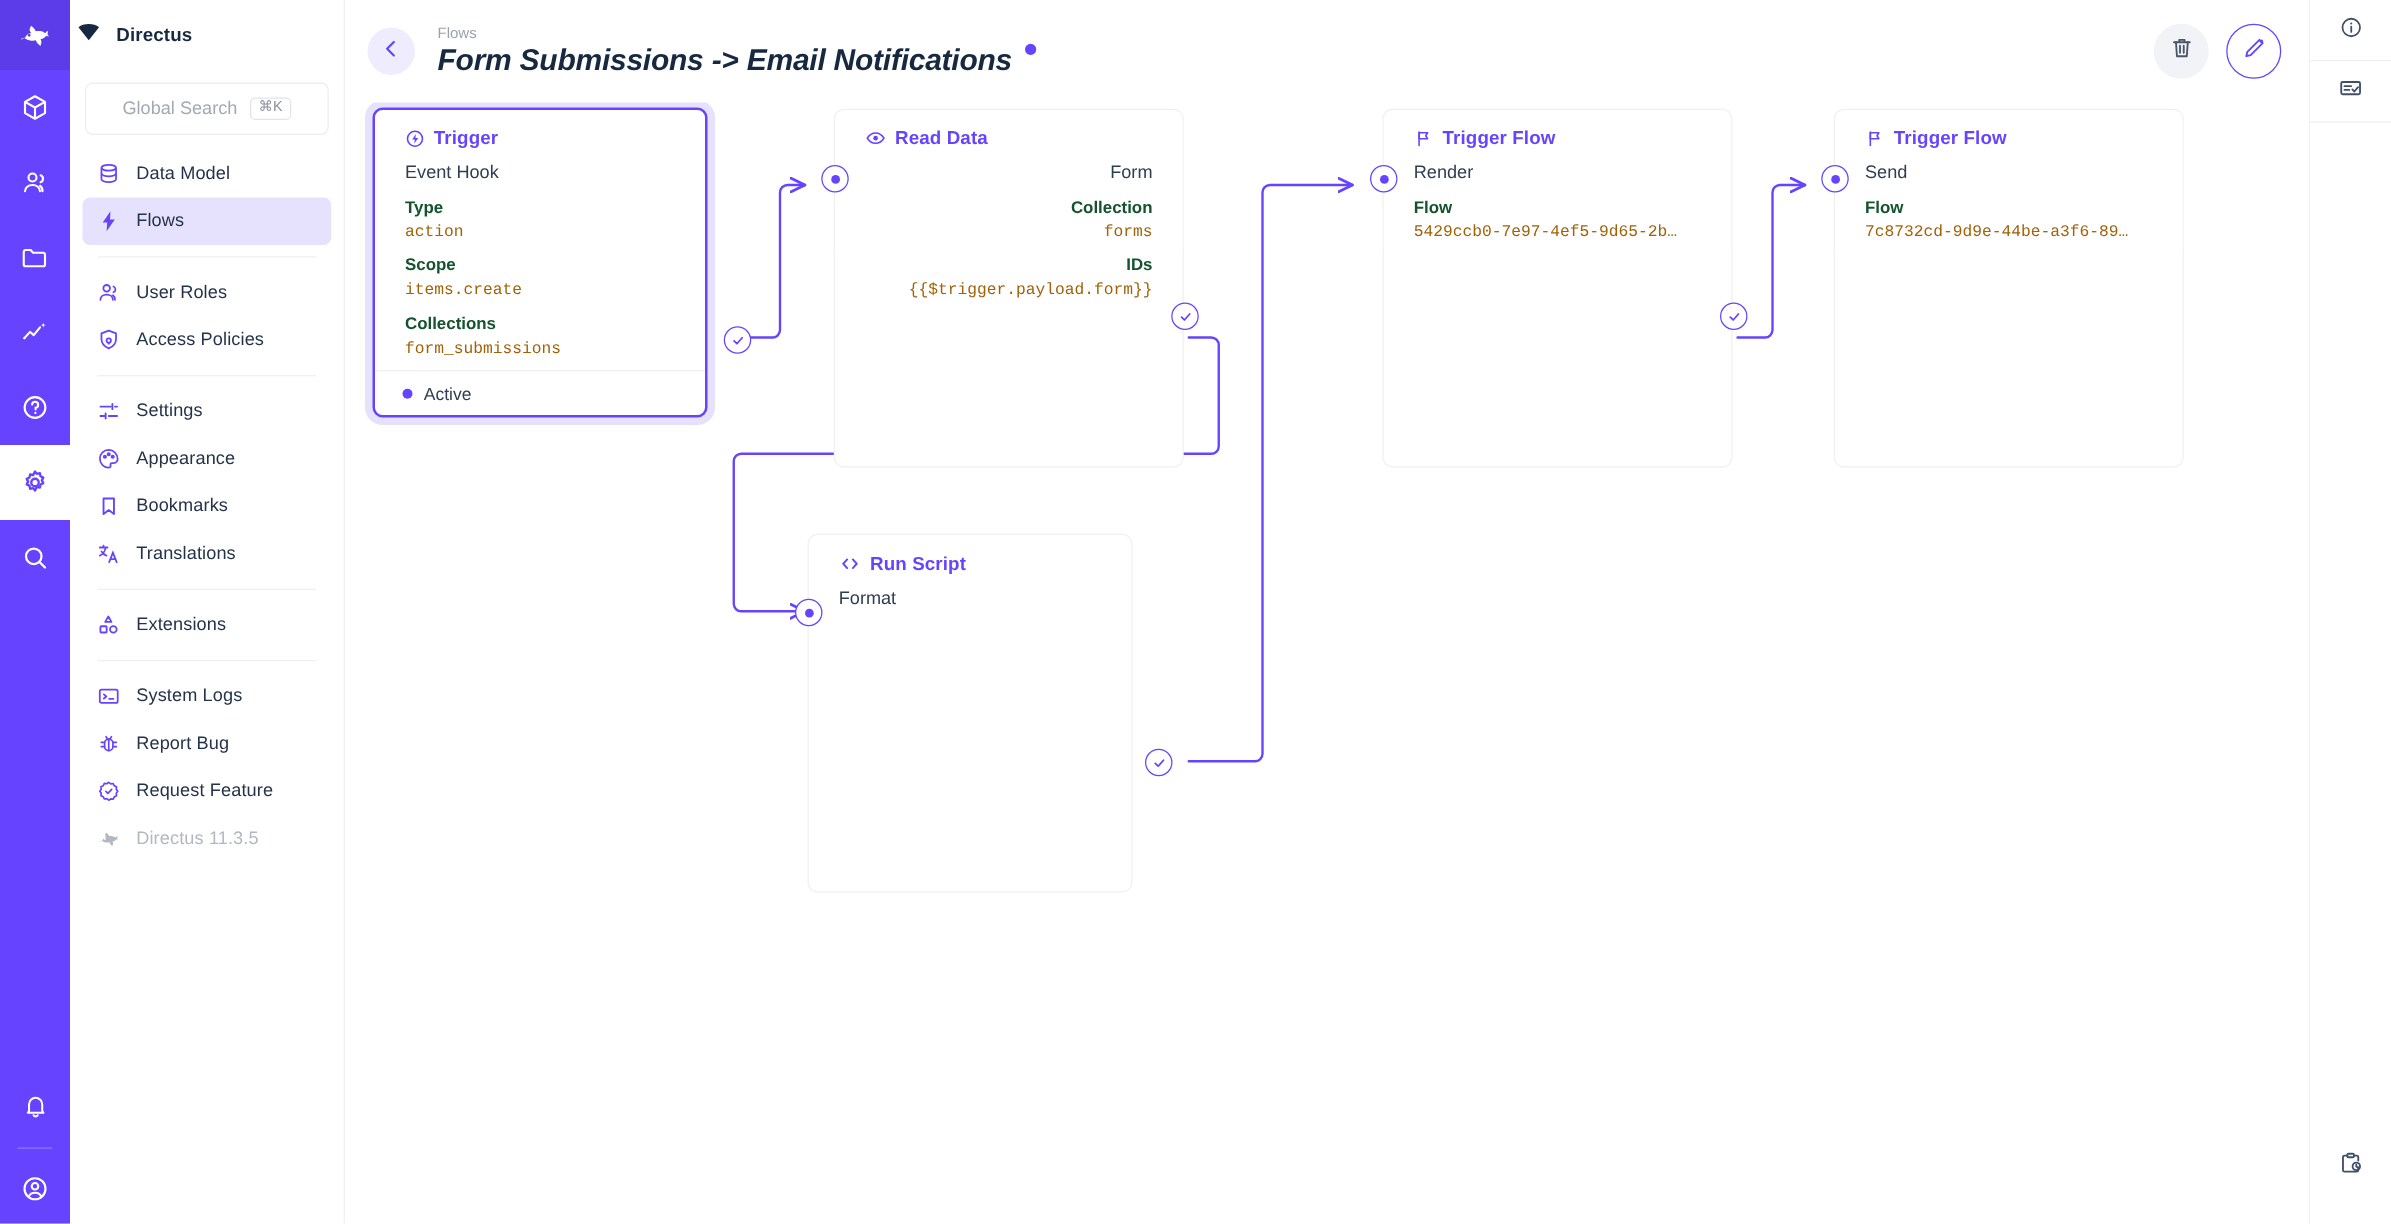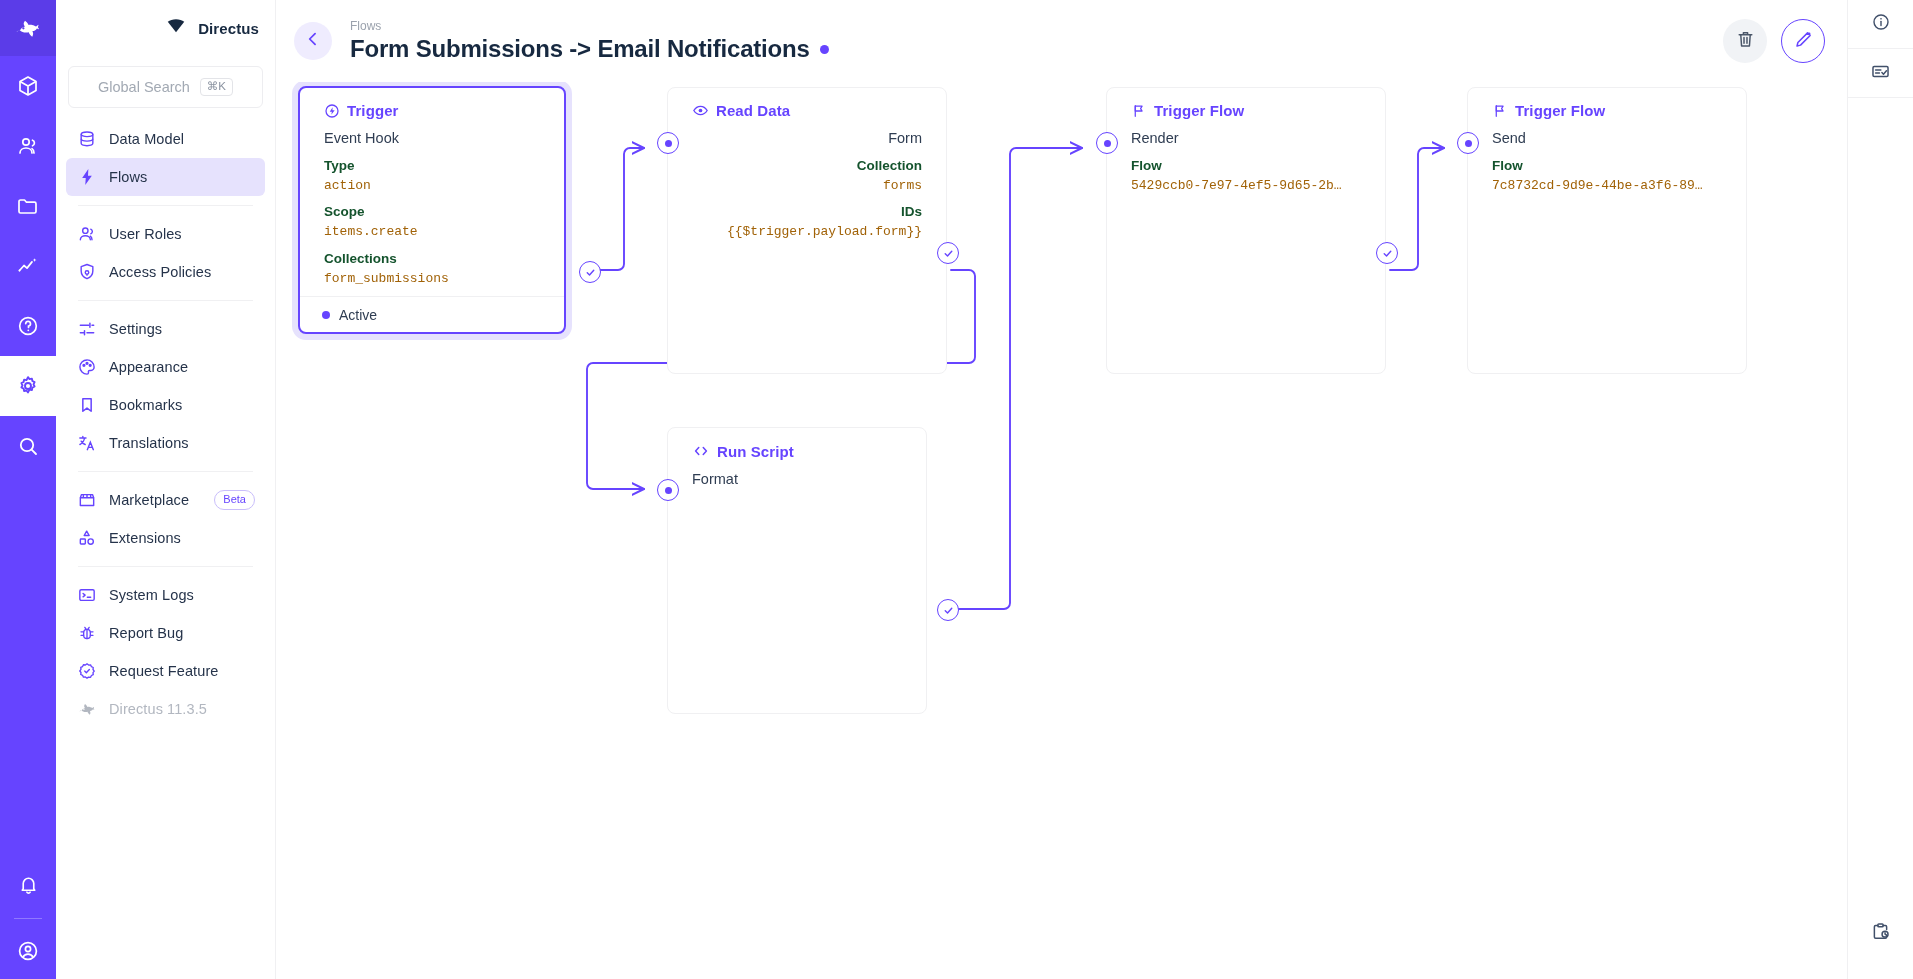--- a/index.html
+++ b/index.html
@@ -32,22 +32,21 @@
 
   
   .nav-sidebar {
     width: 220px; flex: 0 0 220px; height: 979px;
     background: #ffffff;
     border-right: 1px solid #f0f0f2;
     display: flex; flex-direction: column;
   }
   .nav-brand {
     height: 56px; display: flex; align-items: center; gap: 11px;
-    padding: 0 16px;
-    justify-content: flex-end;
+    padding: 0 4px;
   }
   .nav-brand-name { font-size: 15px; font-weight: 700; color: #172940; letter-spacing: .1px; }
   .nav-search {
     margin: 10px 12px 8px 12px; height: 42px;
     border: 1px solid #ededf0; border-radius: 6px;
     display: flex; align-items: center; justify-content: center; gap: 10px;
   }
   .nav-search-placeholder { font-size: 14.5px; color: #a2a9b3; }
   .kbd {
     border: 1px solid #e3e4e8; border-radius: 4px;
@@ -77,21 +76,21 @@
     padding: 0 22px 0 18px; position: relative;
   }
   .back-btn {
     width: 38px; height: 38px; border-radius: 50%;
     background: #efecfe; color: #6644ff;
     display: flex; align-items: center; justify-content: center;
     flex: 0 0 38px; margin-right: 18px;
   }
   .title-wrap { display: flex; flex-direction: column; justify-content: center; }
   .breadcrumb { font-size: 12px; color: #9ba2ad; line-height: 1.3; margin-bottom: 1px; }
-  .title-row { display: flex; align-items: center; gap: 10px; }
+  .title-row { display: flex; align-items: flex-start; gap: 10px; font-style: italic; }
   .page-title { font-size: 24px; font-weight: 700; color: #172940; letter-spacing: -.2px; }
   .title-dot { width: 9px; height: 9px; border-radius: 50%; background: #6644ff; }
   .topbar-actions { margin-left: auto; display: flex; align-items: center; gap: 14px; }
   .icon-btn-round {
     width: 44px; height: 44px; border-radius: 50%;
     display: flex; align-items: center; justify-content: center;
   }
   .icon-btn-round.grey { background: #f1f3f6; color: #4a5669; }
   .icon-btn-round.outline { border: 1.6px solid #6644ff; color: #6644ff; background: #ffffff; }
 
@@ -349,31 +348,20 @@
           <svg width="20" height="20" viewBox="0 0 24 24" fill="none" stroke="currentColor" stroke-width="1.7" stroke-linecap="round">
             <path d="M3.4 6h7.4M7 4.2v1.8M9 6c-.5 3.6-2.7 6.4-5.5 7.8M5 9.8c1 2 2.8 3.4 4.8 4"></path>
             <path d="M12.4 20l3.6-9 3.6 9M13.8 17.2h4.4"></path>
           </svg>
         </span>
         <span class="ni-label">Translations</span>
       </div>
 
       <div class="nav-sep"></div>
 
-      <div class="nav-item">
-        <span class="ni-icon">
-          <svg width="20" height="20" viewBox="0 0 24 24" fill="none" stroke="currentColor" stroke-width="1.7" stroke-linejoin="round">
-            <path d="M4 9.2h16v9.3H4z"></path>
-              <path d="M4 9.2 5.4 5.5h13.2L20 9.2"></path>
-              <path d="M7.6 5.5v3.7M12 5.5v3.7M16.4 5.5v3.7"></path>
-          </svg>
-        </span>
-        <span class="ni-label">Marketplace</span>
-        <span class="badge-beta">Beta</span>
-      </div>
 
       <div class="nav-item">
         <span class="ni-icon">
           <svg width="20" height="20" viewBox="0 0 24 24" fill="none" stroke="currentColor" stroke-width="1.7" stroke-linejoin="round">
             <path d="M11.6 3.8 14.6 9H8.6z"></path>
               <rect x="4" y="13.2" width="6" height="6" rx=".8"></rect>
               <circle cx="16.4" cy="16.2" r="3.2"></circle>
           </svg>
         </span>
         <span class="ni-label">Extensions</span>
@@ -533,21 +521,21 @@
         <div class="handle" style="left:-11px; top:44px;">
           <span class="dot"></span>
         </div>
         <div class="handle" style="left:269px; top:154px;">
           <svg width="13" height="13" viewBox="0 0 24 24" fill="none" stroke="currentColor" stroke-width="2.6" stroke-linecap="round" stroke-linejoin="round">
               <path d="M6 12.5 10.2 16.6 18 7.8"></path>
             </svg>
         </div>
       </div>
 
-      <div class="node" style="left:391px; top:345px; width:260px; height:287px;">
+      <div class="node" style="left:370px; top:345px; width:260px; height:287px;">
         <div class="node-head">
           <span class="nh-icon">
             <svg width="18" height="18" viewBox="0 0 24 24" fill="none" stroke="currentColor" stroke-width="2" stroke-linecap="round" stroke-linejoin="round">
               <path d="M9 7.4 4.8 12 9 16.6M15 7.4 19.2 12 15 16.6"></path>
             </svg>
           </span>
           <span>Run Script</span>
         </div>
         <div class="node-body">
           <div class="node-primary">Format</div>

